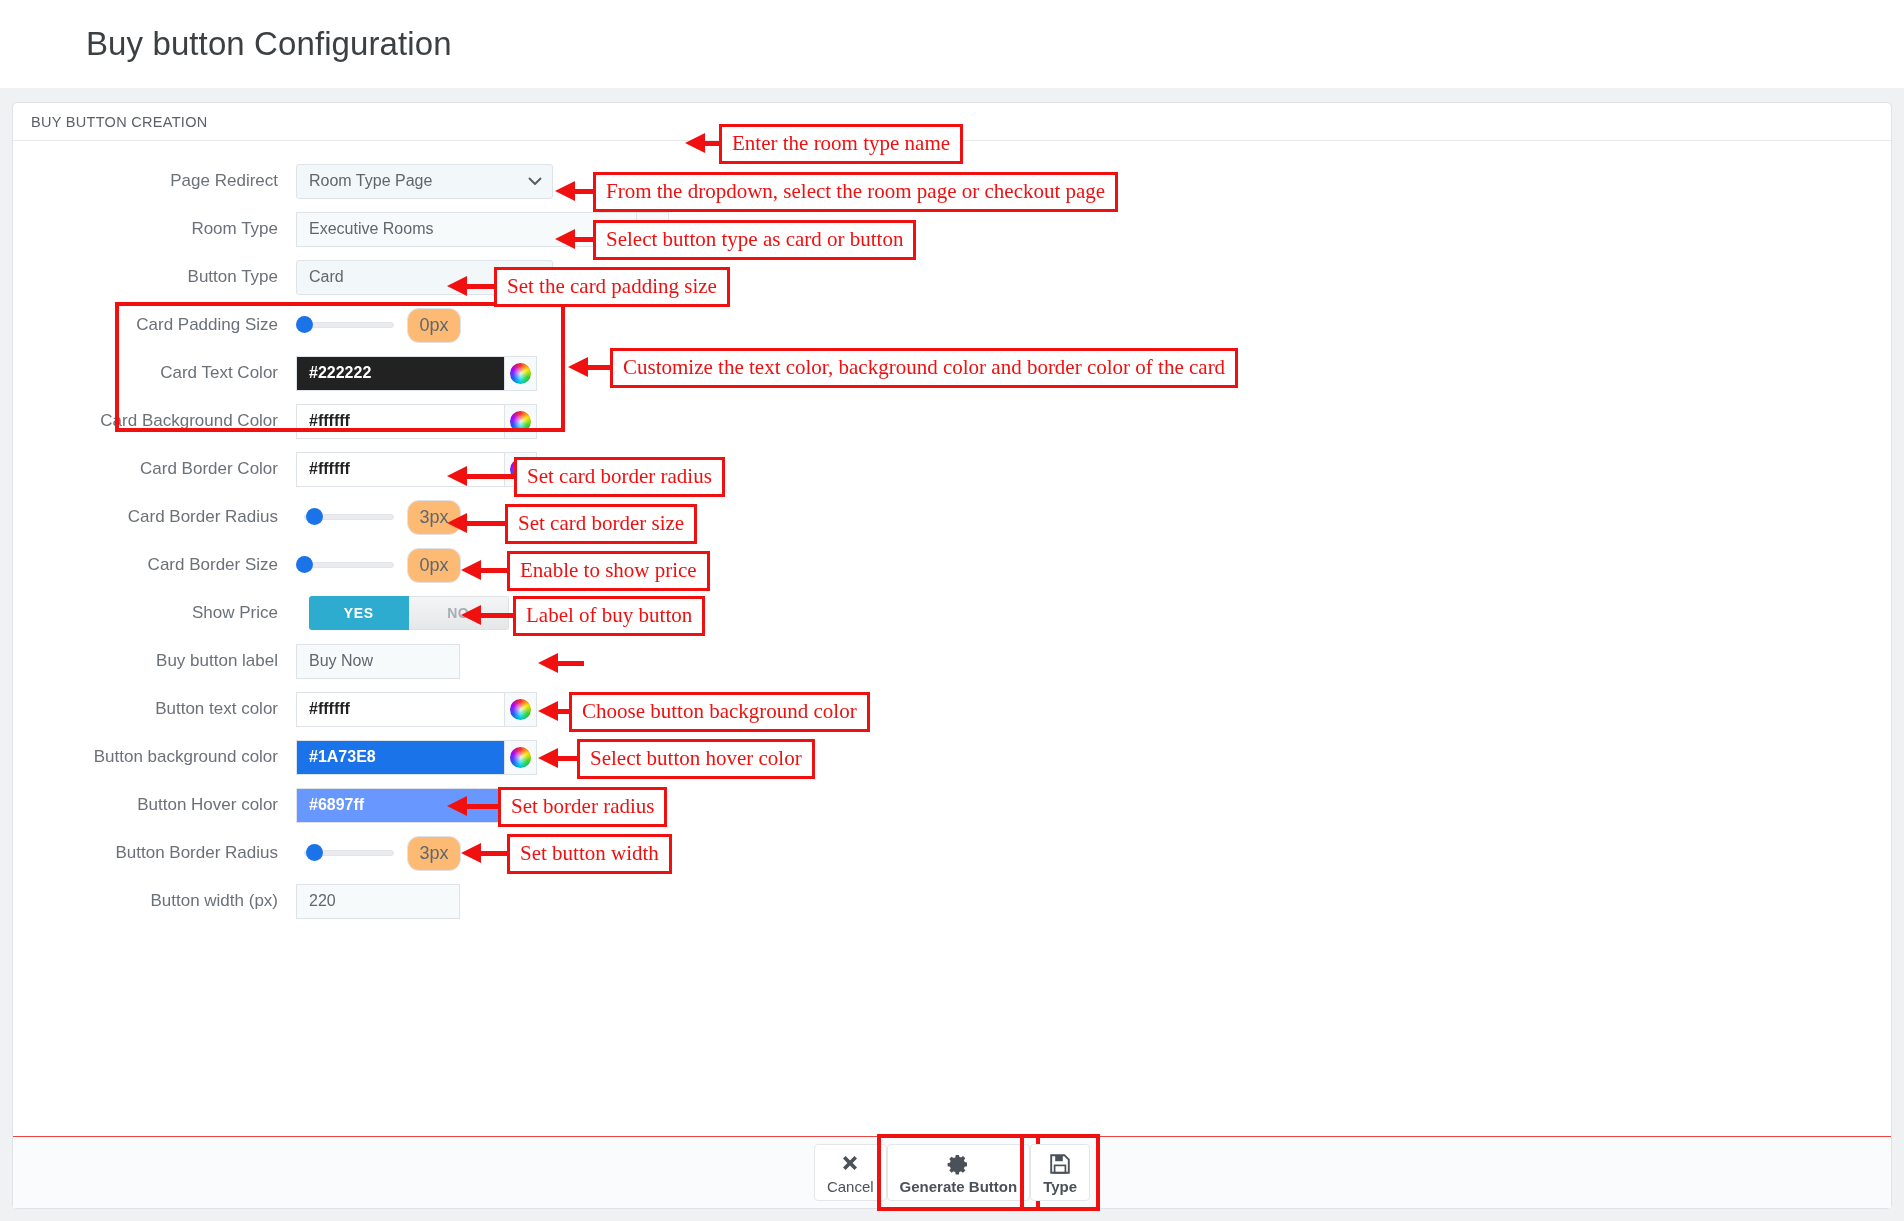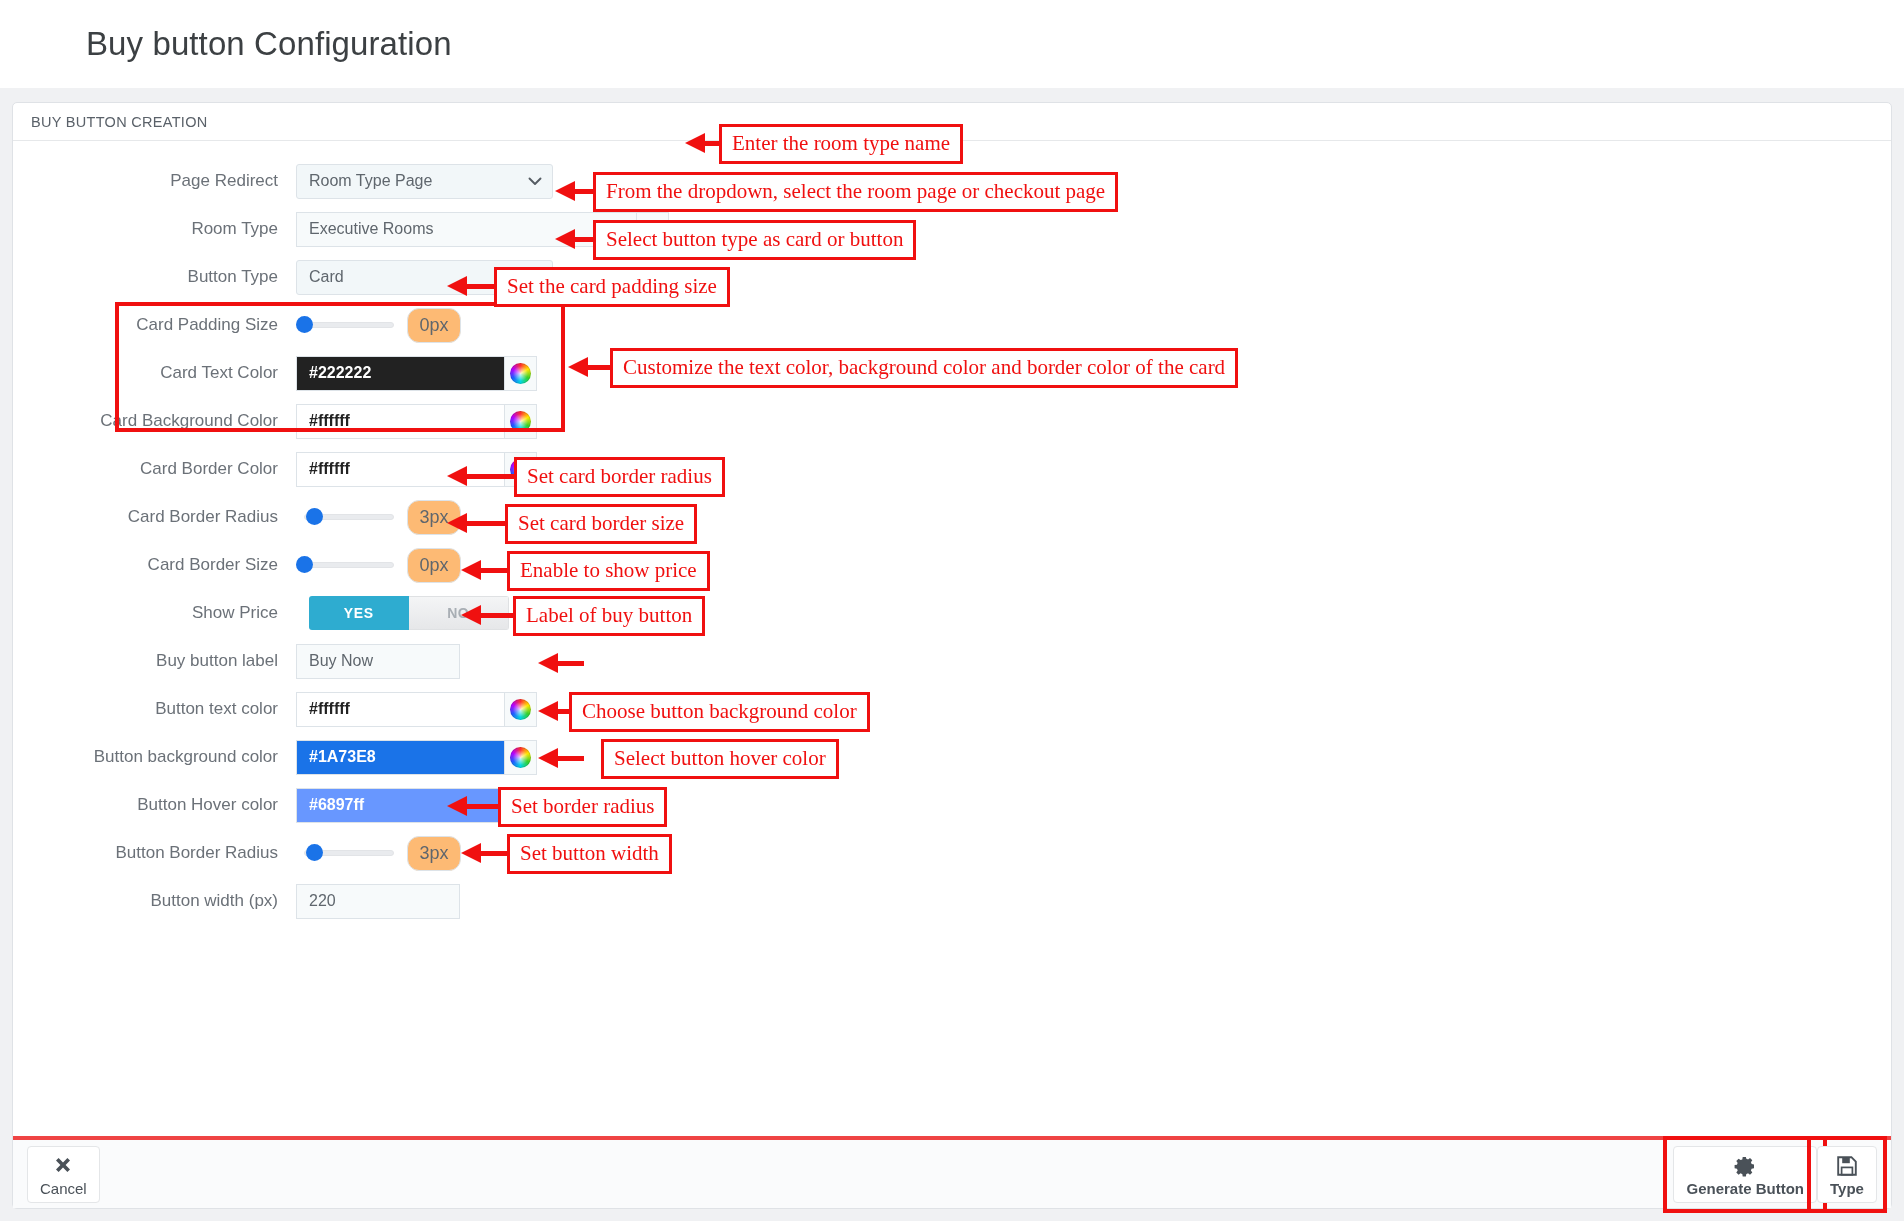--- a/index.html
+++ b/index.html
@@ -165,22 +165,22 @@
     display: flex; align-items: center; justify-content: center; letter-spacing: .6px; cursor: pointer;
   }
   .toggle-no {
     flex: 1; background: linear-gradient(180deg,#f4f5f6,#e6e7e9); color: #a8aeb4;
     font-size: 14px; font-weight: bold; display: flex; align-items: center; justify-content: center;
     letter-spacing: .6px; cursor: pointer; border: 1px solid #dfe1e3; border-left: none;
   }
 
   
   .panel-foot {
-    height: 72px; border-top: 4px solid #ef4444; background: #fafbfc;
-    display: flex; align-items: center; justify-content: space-between;
+    height: 72px; border-top: 1px solid #ef4444; background: #fafbfc;
+    display: flex; align-items: center; justify-content: center;
     padding: 0 14px;
   }
   .foot-btn {
     border: 1px solid #e4e6e8; background: #ffffff; border-radius: 4px;
     display: flex; flex-direction: column; align-items: center; justify-content: center;
     color: #4a5158; cursor: pointer; padding: 6px 12px 5px 12px; min-width: 60px;
   }
   .foot-btn .ic { height: 26px; display:flex; align-items:center; justify-content:center; }
   .foot-btn .lbl { font-size: 15px; margin-top: 1px; }
   .foot-right { display: flex; align-items: center; gap: 0; font-weight: bold; }
@@ -456,21 +456,21 @@
       <div class="arrow" style="left:525px; top:560px; width:46px; height:21px;">
         <div class="head"></div>
           <div class="shaft" style="left:19px; right:0;"></div>
       </div>
       <div class="anno" style="left:556px; top:551px;">Choose button background color</div>
 
       <div class="arrow" style="left:525px; top:607px; width:46px; height:21px;">
         <div class="head"></div>
           <div class="shaft" style="left:19px; right:0;"></div>
       </div>
-      <div class="anno" style="left:588px; top:598px;">Select button hover color</div>
+      <div class="anno" style="left:564px; top:598px;">Select button hover color</div>
 
       <div class="arrow" style="left:434px; top:655px; width:56px; height:21px;">
         <div class="head"></div>
           <div class="shaft" style="left:19px; right:0;"></div>
       </div>
       <div class="anno" style="left:485px; top:646px;">Set border radius</div>
 
       <div class="arrow" style="left:448px; top:702px; width:52px; height:21px;">
         <div class="head"></div>
           <div class="shaft" style="left:19px; right:0;"></div>

